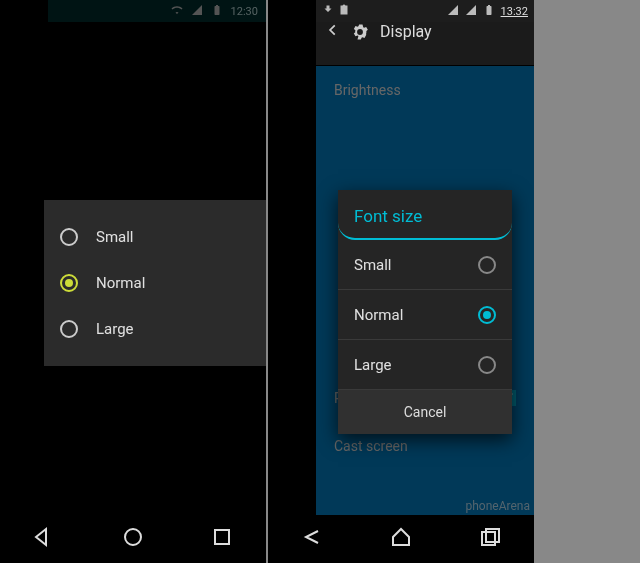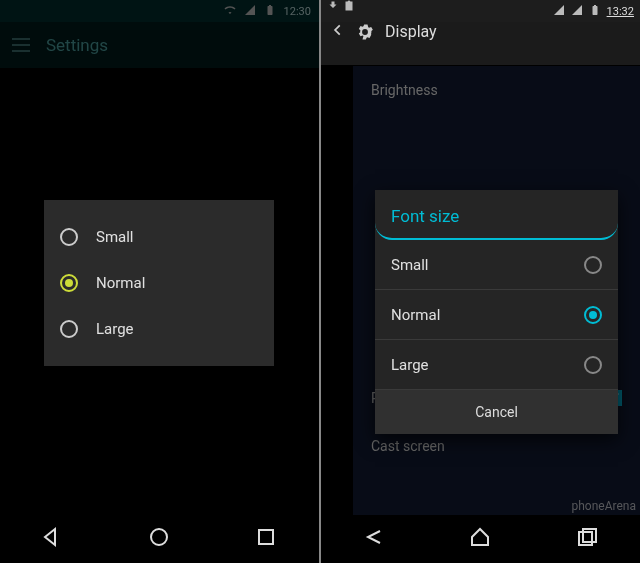--- a/index.html
+++ b/index.html
@@ -1,18 +1,18 @@
 <!DOCTYPE html>
 <html><head>
 <meta charset="utf-8">
 <style>
   * { box-sizing: border-box; margin: 0; padding: 0; font-family: Roboto, Arial, sans-serif; }
   body { background: #888; width: 640px; height: 563px; overflow: hidden; }
   .container { display: flex; width: 640px; height: 563px; gap: 2px; }
-  .phone { position: relative; width: 319px; height: 563px; background: #000; overflow: hidden; }
+  .phone { position: relative; width: 266px; height: 563px; background: #000; overflow: hidden; padding-left: 48px; }
 
   
   .left .status-bar { height: 22px; background: rgba(0,128,128,0.35); color: #9fcccc; display: flex; align-items: center; justify-content: flex-end; padding: 0 8px; gap: 8px; font-size: 11px; }
   .left .status-bar .clock { color: #bcd7d7; }
   .left .app-bar { height: 46px; background: rgba(0,128,128,0.22); display: flex; align-items: center; padding: 0 12px; gap: 16px; }
   .left .hamburger { width: 18px; height: 14px; position: relative; }
   .left .hamburger::before, .left .hamburger::after, .left .hamburger span {
     content: ""; position: absolute; left: 0; width: 18px; height: 2px; background: #3a6b6b;
   }
   .left .hamburger::before { top: 0; }
@@ -24,27 +24,27 @@
     position: absolute; left: 44px; top: 200px; width: 230px;
     background: #2b2b2b; padding: 14px 16px; box-shadow: 0 6px 18px rgba(0,0,0,0.6);
   }
   .left .opt-row { display: flex; align-items: center; gap: 18px; height: 46px; }
   .left .radio { width: 18px; height: 18px; border-radius: 50%; border: 2px solid #ccc; display:flex; align-items:center; justify-content:center; }
   .left .radio.selected { border-color: #cddc39; }
   .left .radio.selected::after { content:""; width:8px; height:8px; border-radius:50%; background:#cddc39; }
   .left .opt-label { color: #e0e0e0; font-size: 15px; }
 
   
-  .right .status-bar { height: 22px; background: #1d1d1d; color: #ddd; display:flex; padding:0 6px; font-size:11px; gap:6px;text-decoration:underline; }
+  .right .status-bar { height: 22px; background: #1d1d1d; color: #ddd; display:flex; align-items:center; padding:0 6px; font-size:11px; gap:6px;text-decoration:underline; }
   .right .status-left { display:flex; gap:4px; }
   .right .status-right { margin-left:auto; display:flex; align-items:center; gap:6px; }
   .right .app-bar { height: 44px; background: #1b1b1b; display:flex; padding:0 10px; gap:10px; border-bottom:1px solid #000; }
   .right .gear { width: 20px; height: 20px; }
   .right .app-title { color: #ddd; font-size: 16px; }
-  .right .content { background:#0f172a; height: calc(100% - 22px - 44px - 48px); position:relative;margin-left:32px; }
+  .right .content { background:#0369a1; height: calc(100% - 22px - 44px - 48px); position:relative; }
   .right .item { padding: 16px 18px; color: #bbb; font-size: 14px; display:flex; align-items:center; }
   .right .item .check { margin-left:auto; width:16px; height:16px; background:#00a6c7; position:relative; }
   .right .item .check::after { content:""; position:absolute; left:3px; top:0px; width:5px; height:9px; border:solid #fff; border-width:0 2px 2px 0; transform:rotate(45deg); }
   .right .scrim { position:absolute; inset:0; background:rgba(0,0,0,0.45); }
   .right .dialog {
     position:absolute; left:22px; right:22px; top:124px;
     background:#252525; box-shadow:0 6px 18px rgba(0,0,0,0.7);
   }
   .right .dlg-title { color:#00bcd4; font-size:17px; padding:16px 16px 12px; border-bottom:2px solid #00bcd4;border-radius:17px; }
   .right .dlg-row { display:flex; align-items:center; height:50px; padding:0 16px; border-bottom:1px solid #3a3a3a; }
@@ -82,26 +82,20 @@
           </svg>
       </span>
       <span>
         <svg class="mini-icon" viewBox="0 0 24 24">
             <path d="M15.67 4H14V2h-4v2H8.33C7.6 4 7 4.6 7 5.33v15.33C7 21.4 7.6 22 8.33 22h7.33c.74 0 1.34-.6 1.34-1.34V5.33C17 4.6 16.4 4 15.67 4z"></path>
           </svg>
       </span>
       <span class="clock">12:30</span>
     </div>
 
-    <div class="app-bar">
-      <div class="hamburger">
-          <span></span>
-        </div>
-      <div class="app-title">Settings</div>
-    </div>
 
     <div class="scrim"></div>
 
     <div class="dialog">
       <div class="opt-row">
         <div class="radio"></div>
         <div class="opt-label">Small</div>
       </div>
       <div class="opt-row">
         <div class="radio selected"></div>

